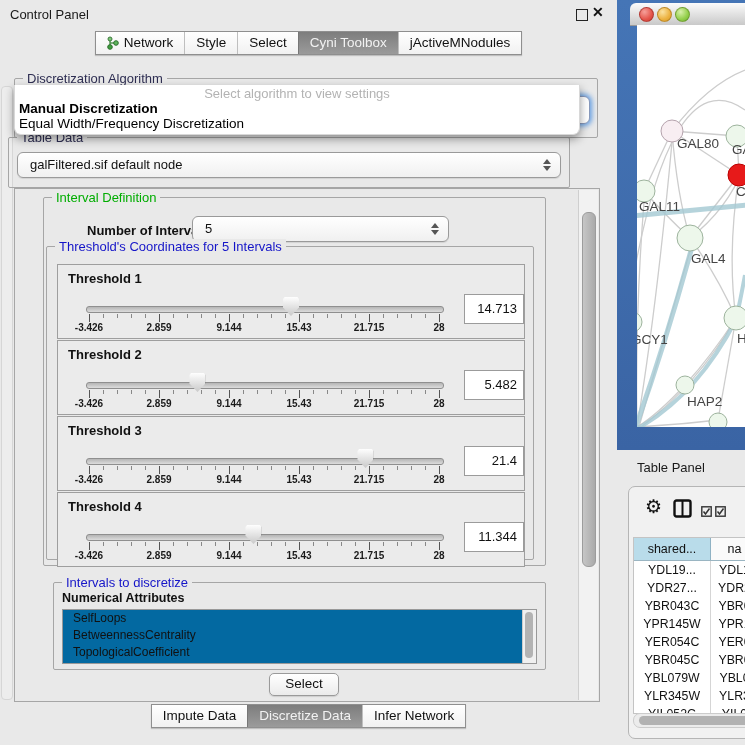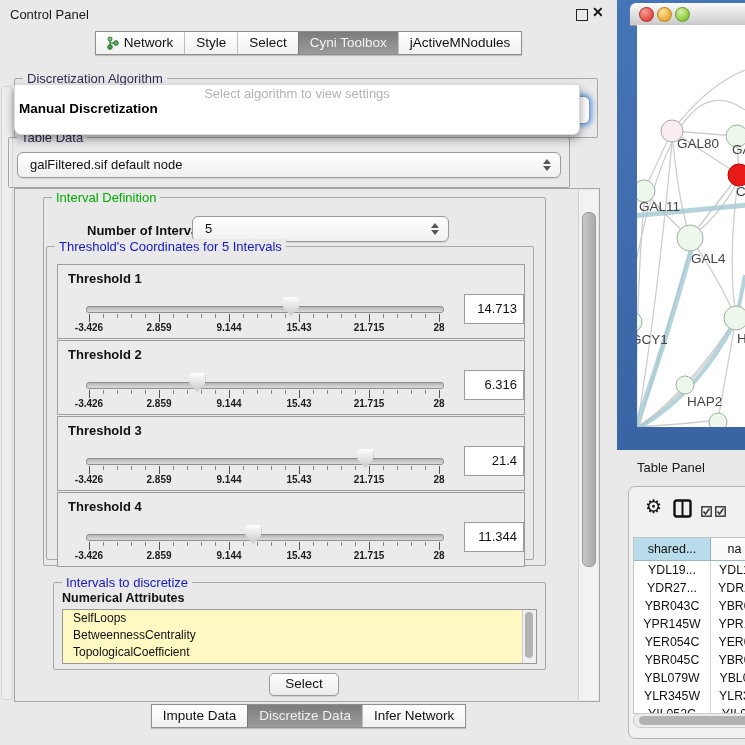--- a/index.html
+++ b/index.html
@@ -60,21 +60,21 @@
              background:linear-gradient(#fefefe,#c9c9c9);
              clip-path:polygon(0% 10%,10% 0%,90% 0%,100% 10%,100% 55%,50% 100%,0% 55%);
              filter:drop-shadow(0 0 1px #777);}
   .tickv{position:absolute;width:1px;background:#666;}
   .tick-lab{position:absolute;top:57px;width:50px;text-align:center;font-size:10px;font-weight:bold;color:#1a1a1a;}
   .thr-value{position:absolute;left:406px;top:29px;width:52px;height:28px;background:#fff;border:1px solid #9b9b9b;
              font-size:13px;line-height:28px;text-align:right;padding-right:6px;}
   
   #attr-grp{left:38px;top:393px;width:491px;height:86px;}
   #num-attr-label{position:absolute;left:8px;top:8px;font-size:12.5px;font-weight:bold;}
-  #attr-list{position:absolute;left:8px;top:26px;width:473px;height:53px;background:#fef9c3;border:1px solid #999;overflow:hidden;}
+  #attr-list{position:absolute;left:8px;top:26px;width:473px;height:53px;background:#0369a1;border:1px solid #999;overflow:hidden;}
   .attr-item{font-size:12px;line-height:17px;padding-left:10px;white-space:nowrap;}
   #attr-vscroll{position:absolute;right:0;top:0;bottom:0;width:13px;background:#f0f0f0;border-left:1px solid #ccc;}
   #attr-vthumb{position:absolute;left:2px;top:2px;width:8px;height:46px;border-radius:4px;background:#b3b3b3;}
   
   #apply-btn{position:absolute;left:254px;top:484px;width:68px;height:21px;border:1px solid #9a9a9a;border-radius:5px;
              background:linear-gradient(#ffffff,#ebebeb);font-size:13.5px;text-align:center;line-height:20px;
              box-shadow:0 1px 1px rgba(0,0,0,.12);}
   
   #net-window{position:absolute;left:617px;top:0;width:128px;height:450px;
               background:linear-gradient(#4575b6,#3a64a4);}
@@ -143,20 +143,21 @@
   <div id="left-track"></div>
 
   <div class="grp" style="left:14px;top:78px;width:582px;height:58px;">
     <span class="grp-title t-dark">Discretization Algorithm</span>
   </div>
   <div id="algo-combo"></div>
 
   <div id="algo-popup">
     <div id="algo-hint">Select algorithm to view settings</div>
     <div class="algo-opt bold">Manual Discretization</div>
+    <div class="algo-opt">Equal Width/Frequency Discretization</div>
   </div>
 
   <div class="grp" style="left:8px;top:137px;width:560px;height:49px;">
     <span class="grp-title t-dark">Table Data</span>
     <div class="combo" style="left:8px;top:14px;right:8px;">
       <span>galFiltered.sif default node</span>
       <span class="spinner">
           <i class="up"></i>
           <i class="dn"></i>
         </span>
@@ -244,21 +245,21 @@
               <div class="tickv" style="left: 353px; top: 49px; height: 4px; background: rgb(136, 136, 136);"></div>
               <div class="tickv" style="left: 367px; top: 49px; height: 4px; background: rgb(136, 136, 136);"></div>
               <div class="tickv" style="left: 381px; top: 49px; height: 8px; background: rgb(85, 85, 85);"></div>
               <div class="tick-lab" style="left: 6px;">-3.426</div>
               <div class="tick-lab" style="left: 76px;">2.859</div>
               <div class="tick-lab" style="left: 146px;">9.144</div>
               <div class="tick-lab" style="left: 216px;">15.43</div>
               <div class="tick-lab" style="left: 286px;">21.715</div>
               <div class="tick-lab" style="left: 356px;">28</div>
               <div class="thr-thumb" style="left: 131.499px;"></div>
-              <div class="thr-value">6.316</div>
+              <div class="thr-value">5.482</div>
             </div>
             <div class="thr-box" style="top: 169px;">
               <div class="thr-label">Threshold 3</div>
               <div class="thr-track"></div>
               <div class="tickv" style="left: 31px; top: 49px; height: 8px; background: rgb(85, 85, 85);"></div>
               <div class="tickv" style="left: 45px; top: 49px; height: 4px; background: rgb(136, 136, 136);"></div>
               <div class="tickv" style="left: 59px; top: 49px; height: 4px; background: rgb(136, 136, 136);"></div>
               <div class="tickv" style="left: 73px; top: 49px; height: 4px; background: rgb(136, 136, 136);"></div>
               <div class="tickv" style="left: 87px; top: 49px; height: 4px; background: rgb(136, 136, 136);"></div>
               <div class="tickv" style="left: 101px; top: 49px; height: 8px; background: rgb(85, 85, 85);"></div>

